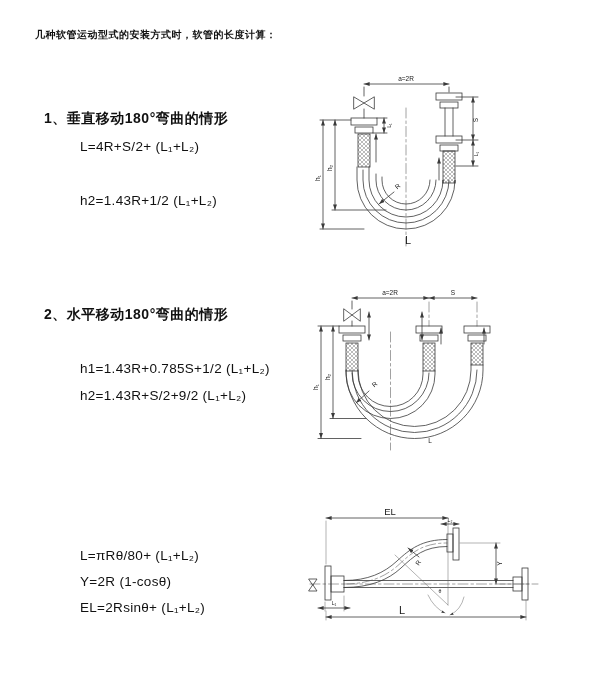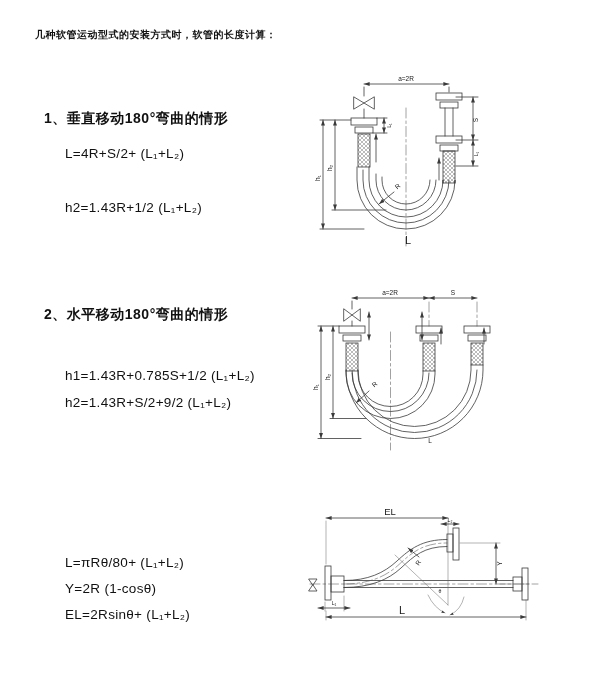--- a/index.html
+++ b/index.html
@@ -1,20 +1,20 @@
 <!DOCTYPE html>
 <html><head>
 <meta charset="utf-8">
 <style>
   html,body{margin:0;padding:0;background:#fff;}
   .page{position:relative;width:600px;height:675px;background:#fff;overflow:hidden;
         font-family:"Liberation Sans",sans-serif;color:#111;}
   .title{position:absolute;left:35px;top:28px;font-size:10px;font-weight:700;letter-spacing:.5px;white-space:nowrap;}
   .heading{position:absolute;left:44px;font-size:14px;font-weight:700;letter-spacing:.5px;white-space:nowrap;}
-  .formula{position:absolute;left:65px;font-size:13.5px;font-weight:400;letter-spacing:.3px;white-space:nowrap;margin-top:7px;}
+  .formula{position:absolute;left:80px;font-size:13.5px;font-weight:400;letter-spacing:.3px;white-space:nowrap;}
   svg{position:absolute;overflow:visible;}
   svg text{font-family:"Liberation Sans",sans-serif;fill:#1a1a1a;stroke:none;}
   .dim{font-size:6.5px;text-anchor:middle;}
   .dims{font-size:5.2px;text-anchor:middle;}
   .big{font-size:11px;text-anchor:middle;}
   .mid{font-size:9.5px;text-anchor:middle;}
   g.draw{stroke:#3a3a3a;stroke-width:.8;fill:none;stroke-linecap:round;}
   .cl{stroke-dasharray:10 3 2.5 3;stroke-width:.55;stroke:#555;}
   .thin{stroke-width:.5;stroke:#666;}
 </style>

